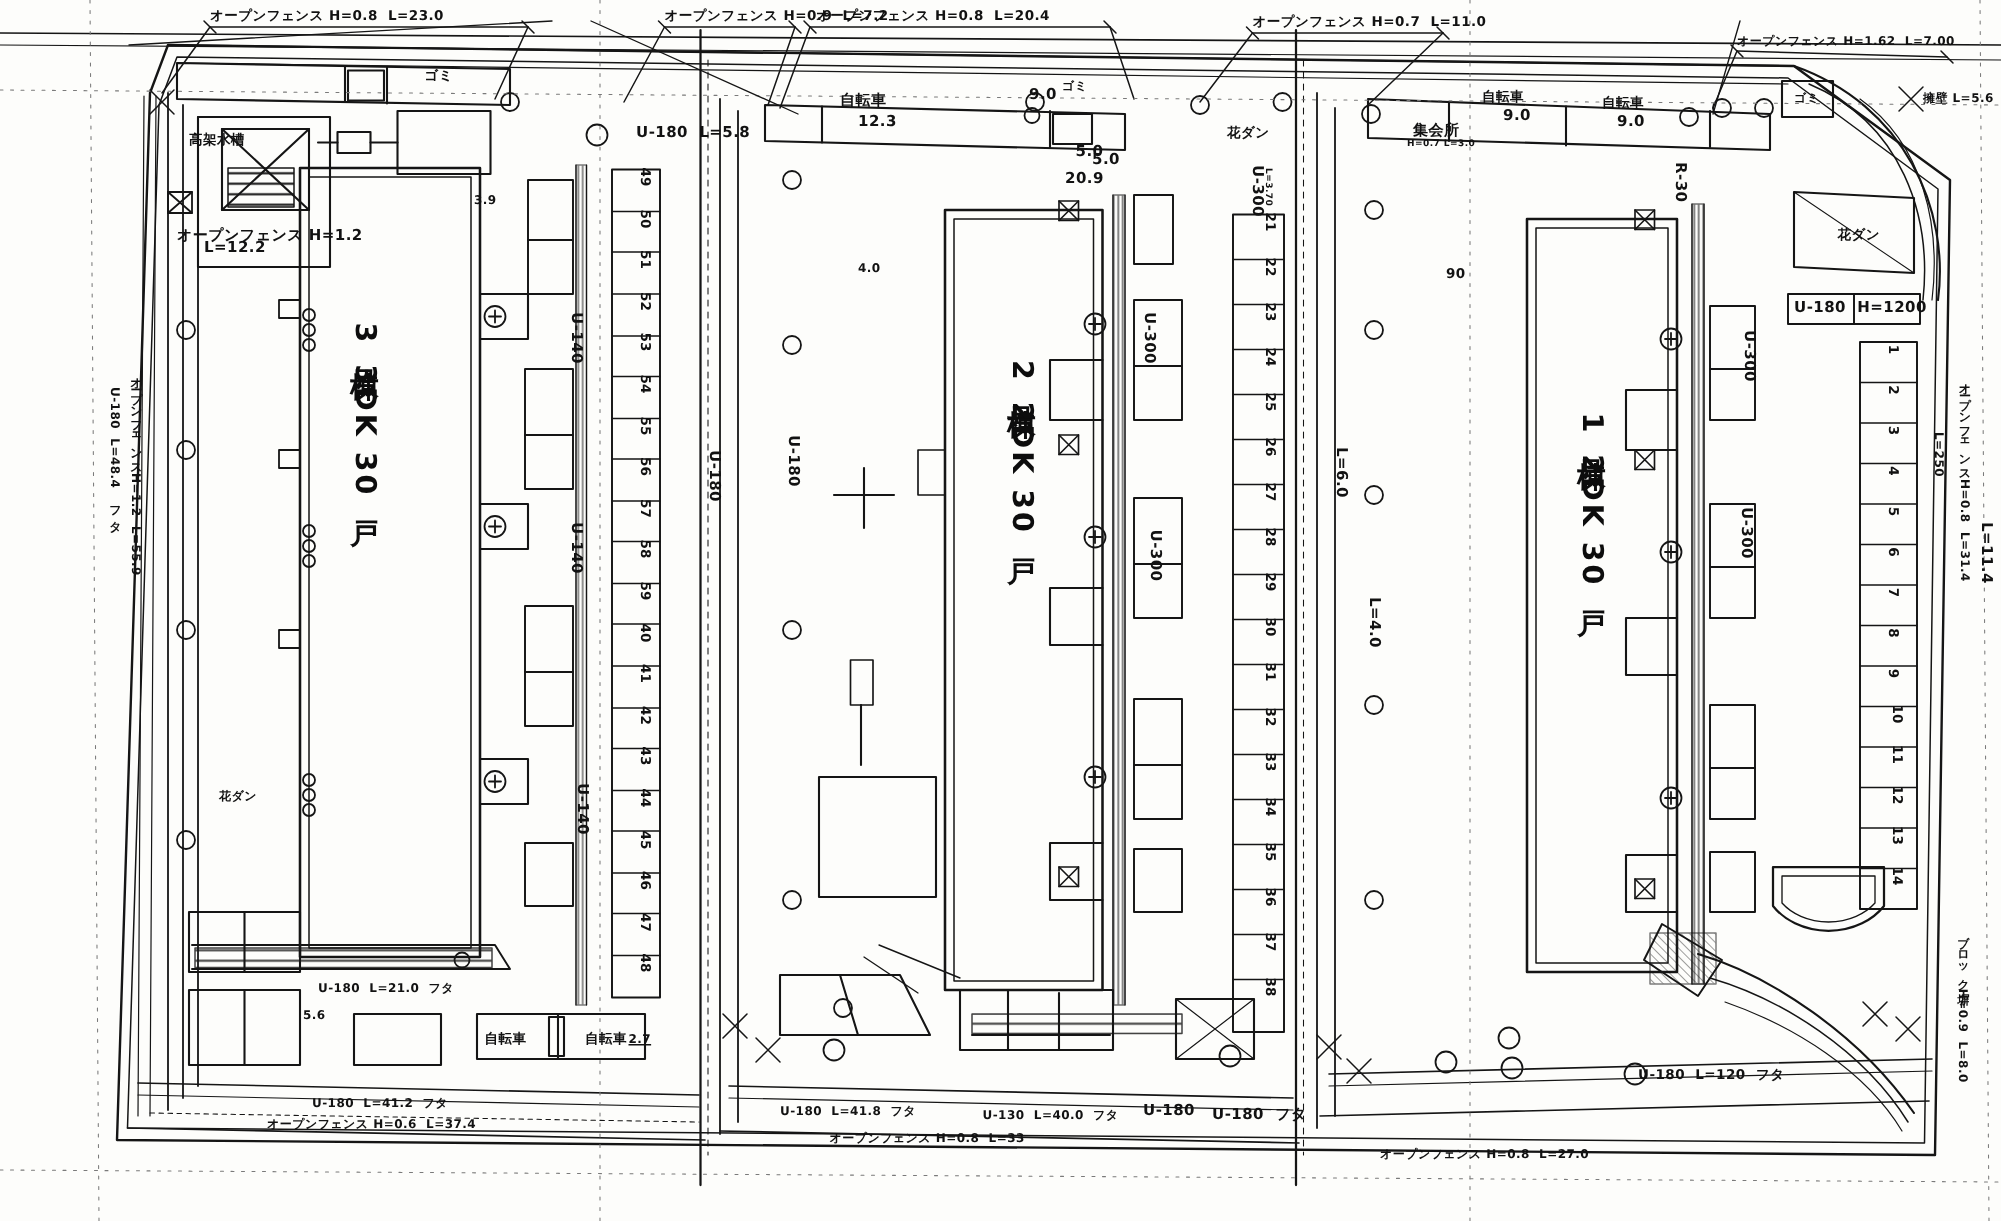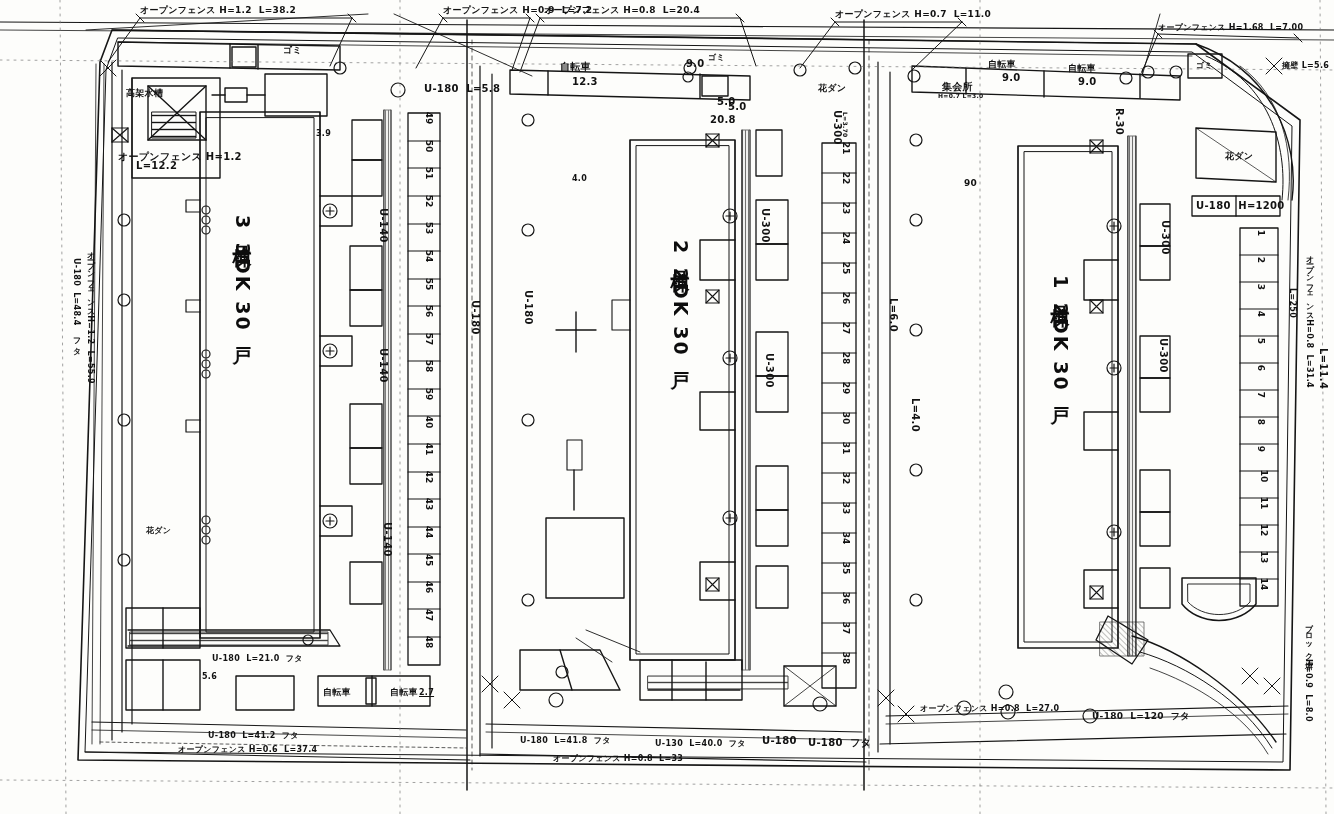--- a/index.html
+++ b/index.html
@@ -509,36 +509,36 @@
         <path d="M612 662 L576 638"></path>
       </g>
 
     </g>
   </svg>
 
   <div class="bldg-title" style="left:230px;top:215px;">3号棟  3DK  30戸</div>
   <div class="bldg-title" style="left:668px;top:240px;">2号棟  2DK  30戸</div>
   <div class="bldg-title" style="left:1048px;top:275px;">1号棟  2DK  30戸</div>
 
-  <div class="lbl t9" style="left:140px;top:4px;">オープンフェンス H=1.2  L=38.2</div>
+  <div class="lbl t9" style="left:140px;top:4px;">オープンフェンス H=0.8  L=23.0</div>
   <div class="lbl t9" style="left:443px;top:4px;">オープンフェンス H=0.9  L=7.2</div>
   <div class="lbl t9" style="left:544px;top:4px;">オープンフェンス H=0.8  L=20.4</div>
   <div class="lbl t9" style="left:835px;top:8px;">オープンフェンス H=0.7  L=11.0</div>
-  <div class="lbl t8" style="left:1158px;top:22px;">オープンフェンス H=1.68  L=7.00</div>
+  <div class="lbl t8" style="left:1158px;top:22px;">オープンフェンス H=1.62  L=7.00</div>
   <div class="lbl t8" style="left:1282px;top:60px;">擁壁 L=5.6</div>
 
   <div class="lbl t8" style="left:208px;top:730px;">U-180  L=41.2  フタ</div>
   <div class="lbl t8" style="left:178px;top:744px;">オープンフェンス H=0.6  L=37.4</div>
   <div class="lbl t8" style="left:520px;top:735px;">U-180  L=41.8  フタ</div>
   <div class="lbl t8" style="left:655px;top:738px;">U-130  L=40.0  フタ</div>
   <div class="lbl t8" style="left:553px;top:753px;">オープンフェンス H=0.8  L=33</div>
   <div class="lbl t7" style="left:762px;top:735px;">U-180</div>
   <div class="lbl t7" style="left:808px;top:736px;">U-180  フタ</div>
   <div class="lbl t9" style="left:1092px;top:710px;">U-180  L=120  フタ</div>
-  <div class="lbl t8" style="left:920px;top:703px;">オープンフェンス H=0.8  L=27.0</div>
+  <div class="lbl t8" style="left:920px;top:764px;">オープンフェンス H=0.8  L=27.0</div>
 
   <div class="lbl t8 vert" style="left:84px;top:246px;">オープンフェンス H=1.2  L=55.9</div>
   <div class="lbl t8 vert" style="left:70px;top:258px;">U-180  L=48.4  フタ</div>
 
   <div class="lbl t8 vert" style="left:1303px;top:250px;">オープンフェンス H=0.8  L=31.4</div>
   <div class="lbl t8 vert" style="left:1288px;top:288px;">L=250</div>
   <div class="lbl t7 vert" style="left:1318px;top:348px;">L=11.4</div>
   <div class="lbl t8 vert" style="left:1302px;top:618px;">ブロック塀 H=0.9  L=8.0</div>
   <div class="lbl t7" style="left:1196px;top:200px;">U-180  H=1200</div>
 
@@ -561,21 +561,21 @@
 
   <div class="lbl t9" style="left:818px;top:82px;">花ダン</div>
   <div class="lbl t9" style="left:1225px;top:150px;">花ダン</div>
   <div class="lbl t8" style="left:146px;top:525px;">花ダン</div>
 
   <div class="lbl t7" style="left:942px;top:80px;">集会所</div>
   <div class="lbl t6" style="left:938px;top:92px;">H=0.7 L=3.0</div>
 
   <div class="lbl t7" style="left:686px;top:58px;">9.0</div>
   <div class="lbl t7" style="left:717px;top:96px;">5.0</div>
-  <div class="lbl t7" style="left:710px;top:114px;">20.8</div>
+  <div class="lbl t7" style="left:710px;top:114px;">20.9</div>
 
   <div class="lbl t7 vert" style="left:832px;top:110px;">U-300</div>
   <div class="lbl t6 vert" style="left:842px;top:112px;">L=3.70</div>
 
   <div class="lbl t7 vert" style="left:1114px;top:108px;">R-30</div>
   <div class="lbl t9" style="left:964px;top:178px;">90</div>
   <div class="lbl t8" style="left:572px;top:174px;">4.0</div>
   <div class="lbl t8" style="left:316px;top:129px;">3.9</div>
   <div class="lbl t8" style="left:202px;top:672px;">5.6</div>
   <div class="lbl t8" style="left:419px;top:688px;text-decoration:underline;">2.7</div>

